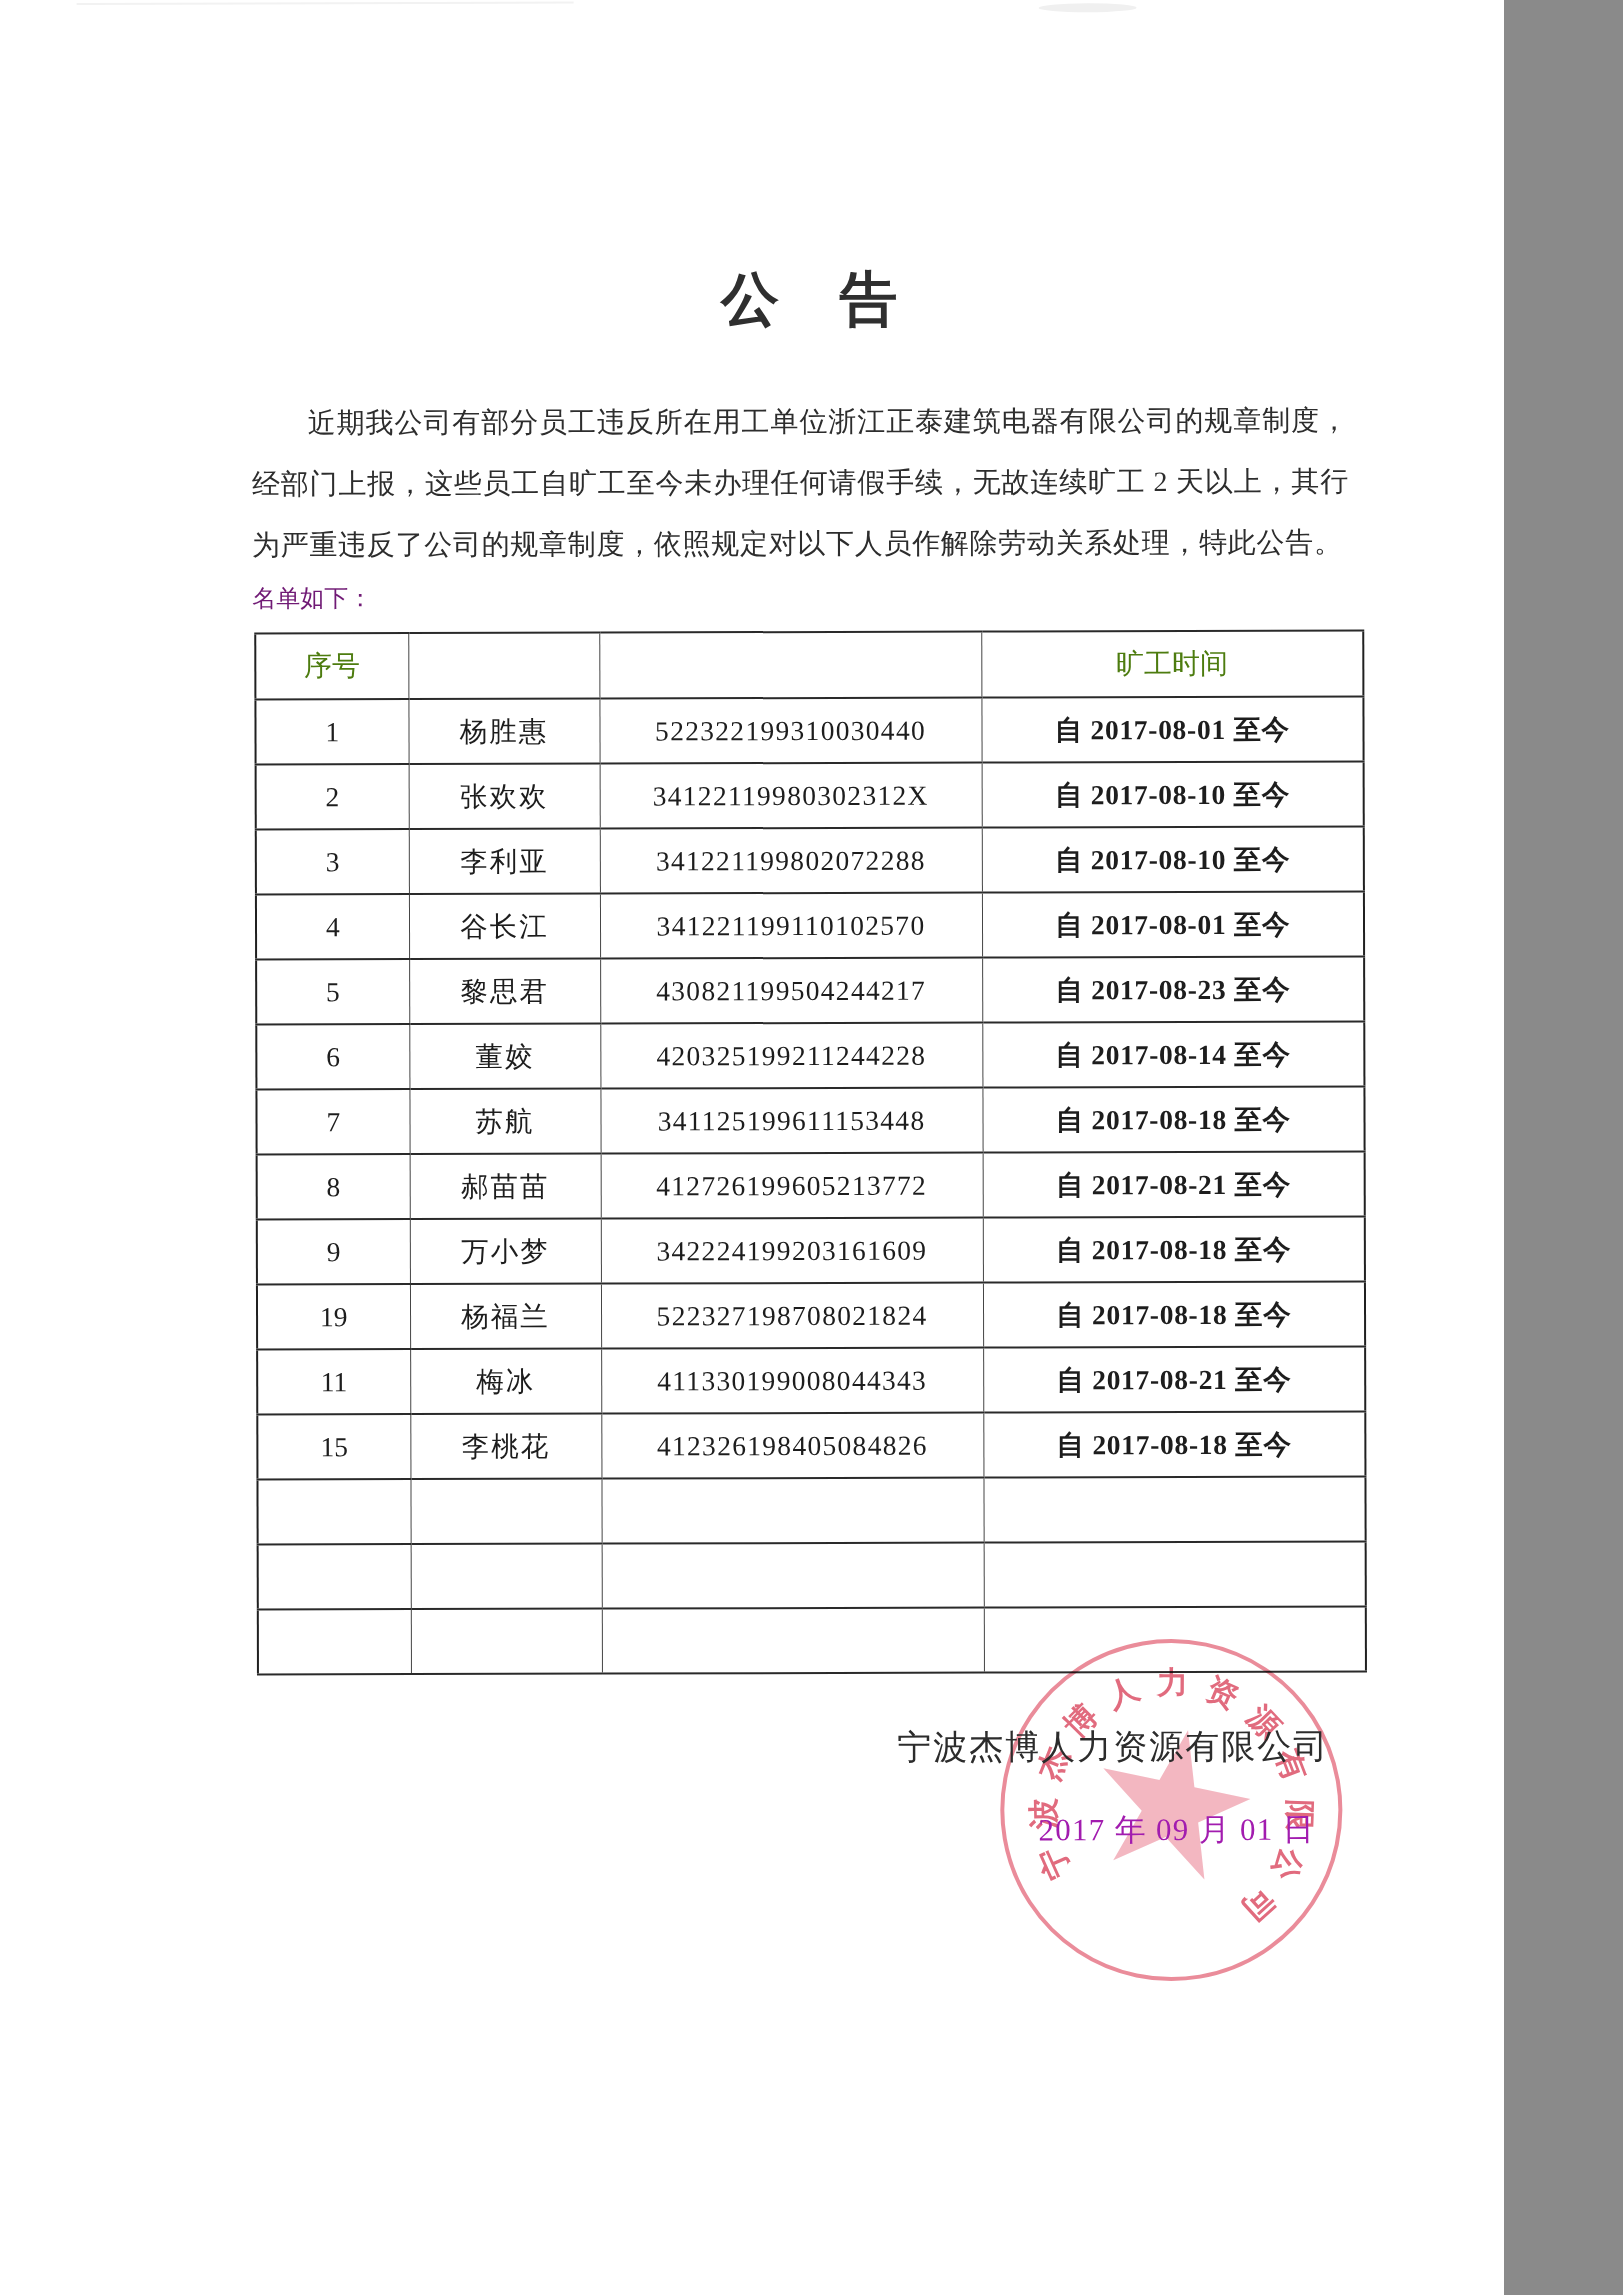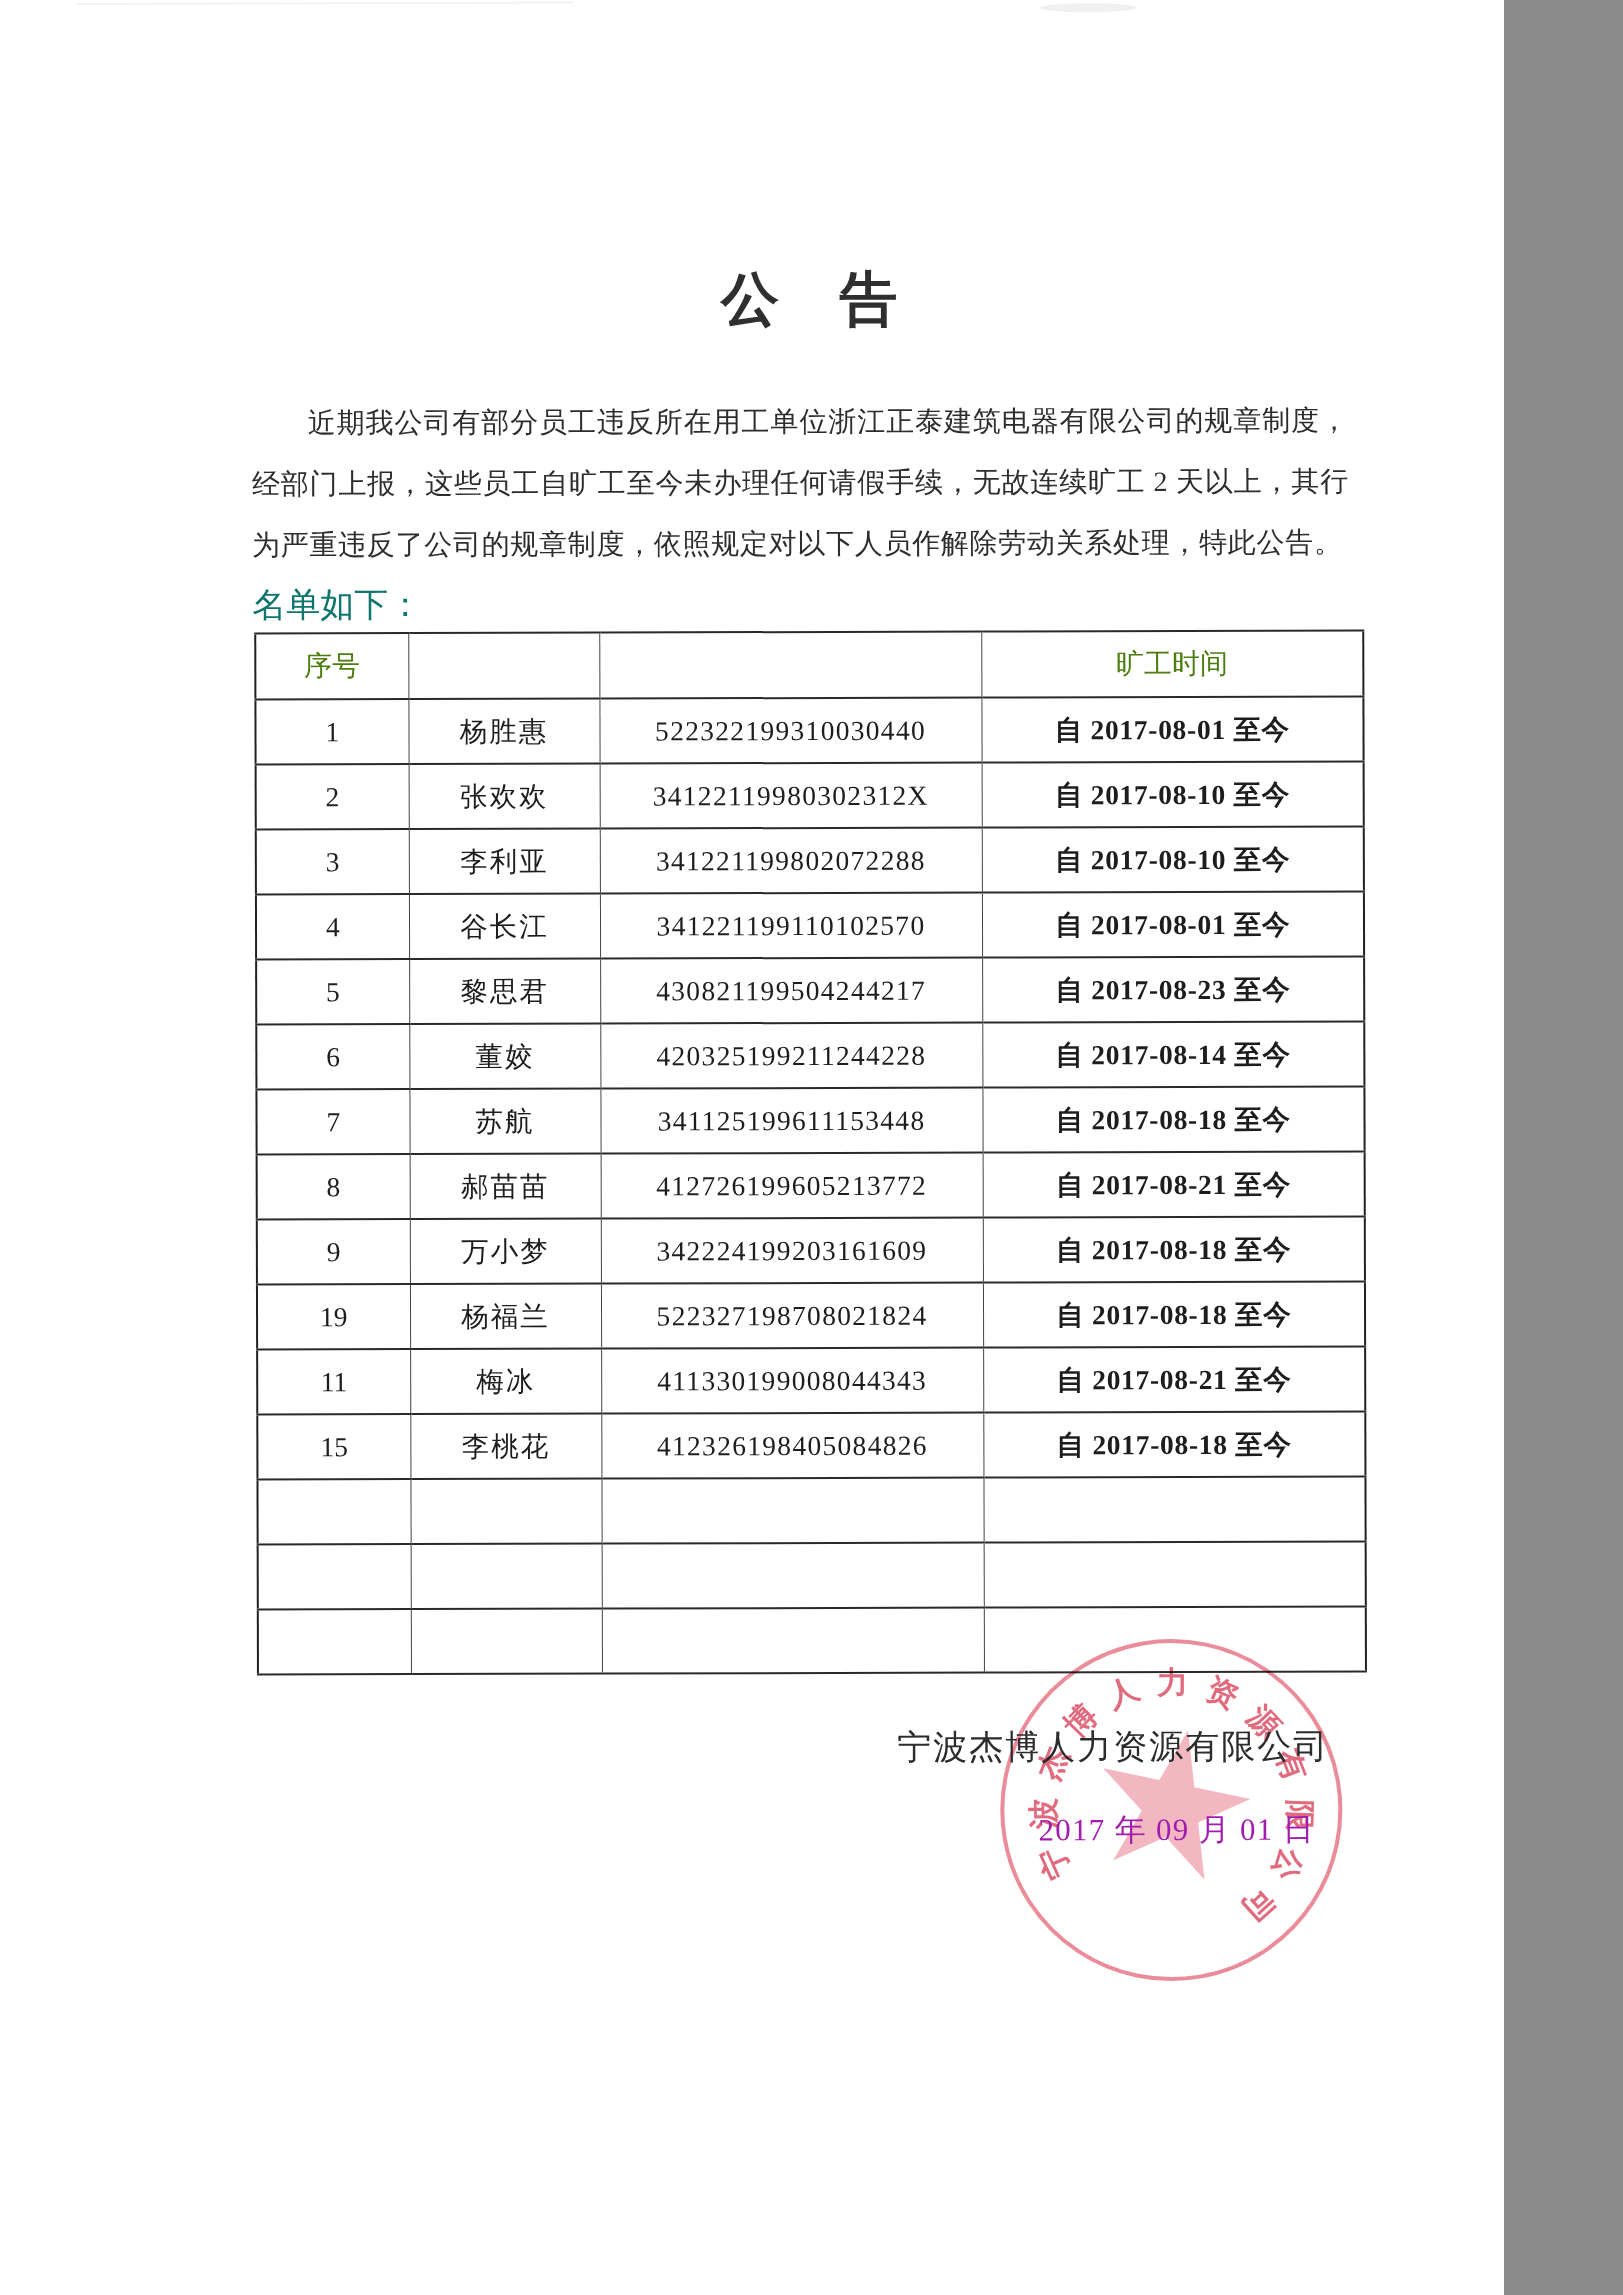--- a/index.html
+++ b/index.html
@@ -21,21 +21,21 @@
 
   
   .title { position:absolute; left:0; top:261px; width:1623px;
            text-align:center; font-size:58px; font-weight:bold;
            color:#2f2f2f; letter-spacing:1.3px; }
 
   
   .para { position:absolute; left:253px; top:391px; width:1097px;
           font-size:28px; line-height:61px; letter-spacing:0.7px;
           text-indent:2em; text-align:justify; color:#2d2d2d; }
-  .list-label { position:absolute; left:253px; top:581px; font-size:34px; color:#0f766e; }
+  .list-label { position:absolute; left:253px; top:581px; font-size:24px; color:#701a75; }
 
   
   table.roster { position:absolute; left:255px; top:631px;
                  border-collapse:collapse; table-layout:fixed;
                  border:2.6px solid #202020; }
   table.roster td { height:63px; padding:0;
                     border:1.3px solid #454545;
                     border-top:2px solid #2a2a2a; border-bottom:2px solid #2a2a2a;
                     text-align:center; vertical-align:middle;
                     font-size:27.5px; color:#1d1d1d; overflow:hidden; }

